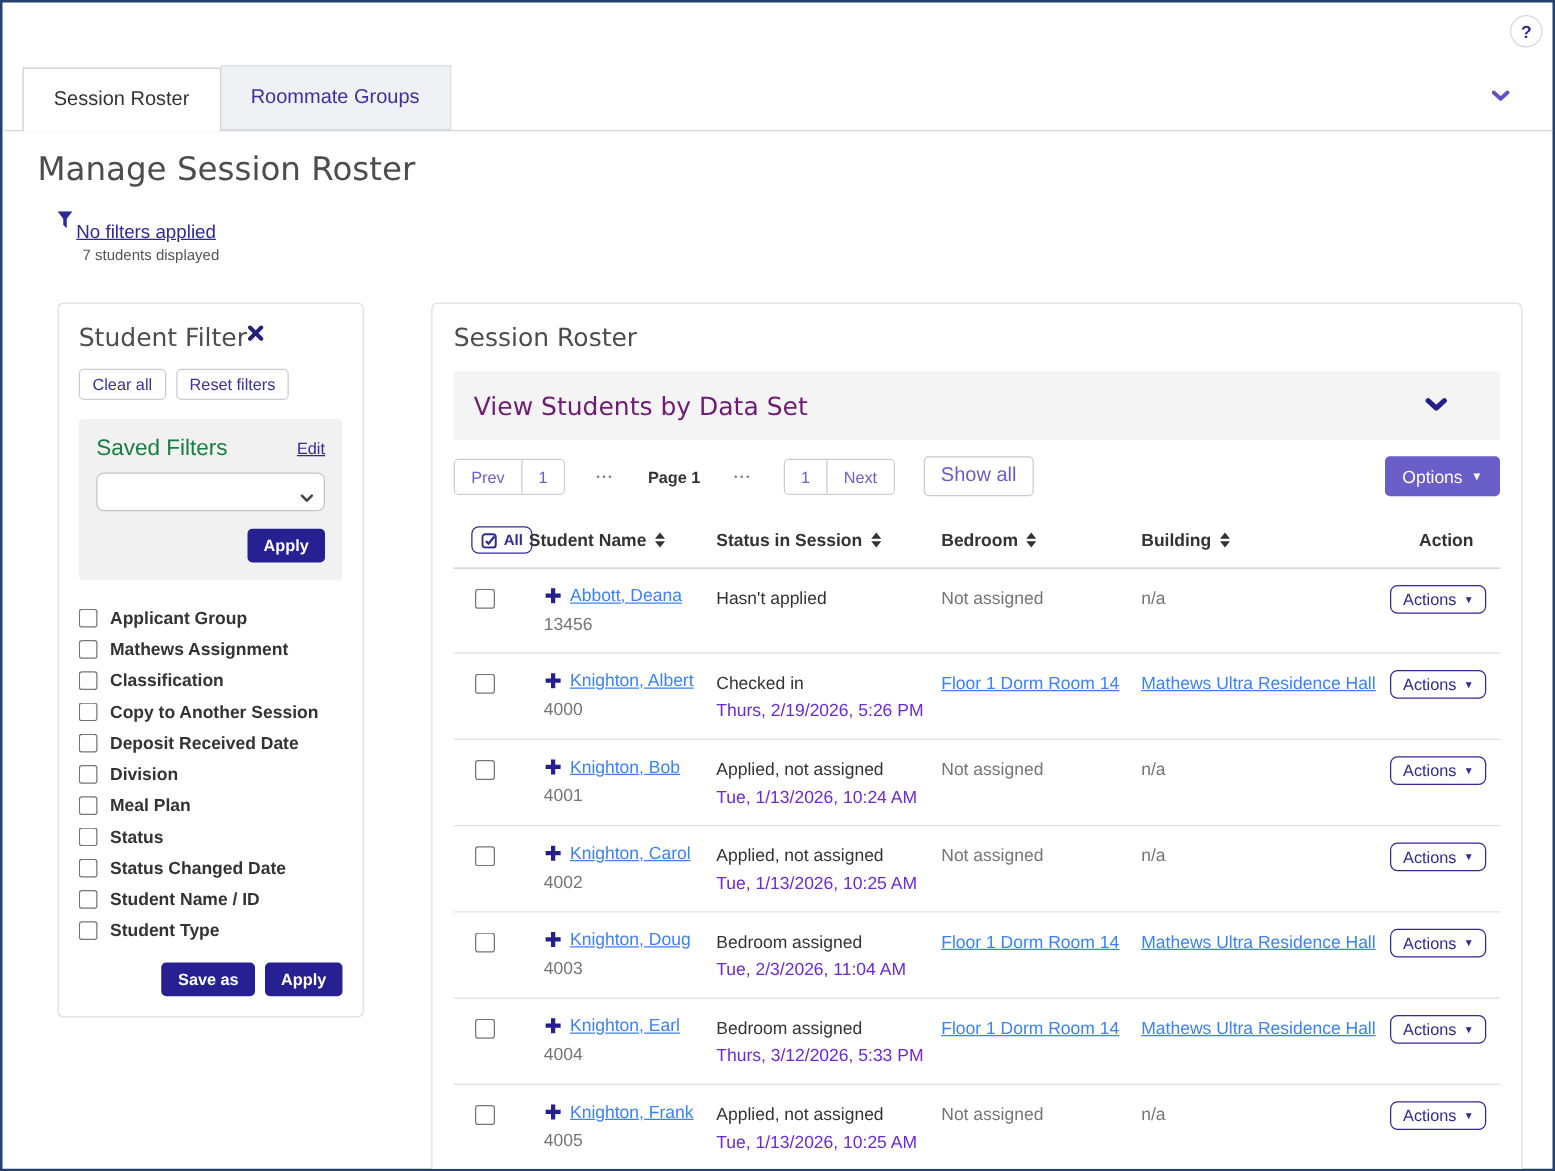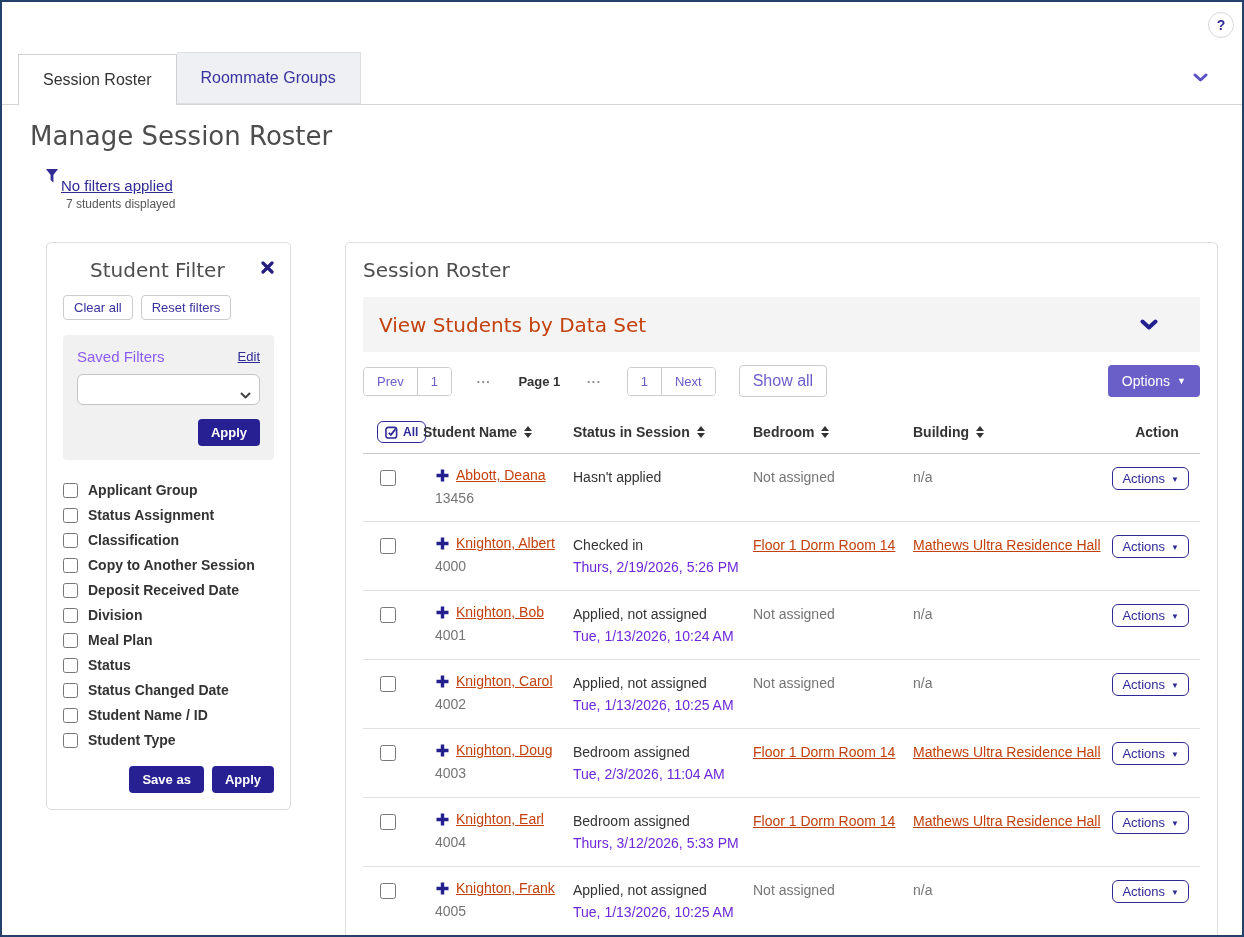--- a/index.html
+++ b/index.html
@@ -40,31 +40,31 @@
   .filter-sub { font-size:12px; color:#555; margin:3px 0 0 20px; }
 
   
   .columns { display:flex; align-items:flex-start; padding:0 28px; margin-top:31px; }
 
   
   .filter-panel {
     width:245px; margin-left:16px; border:1px solid #ddd; border-radius:5px;
     padding:15px 16px 16px 16px; background:#fff; flex:none;
   }
-  .fp-head { display:flex; justify-content:space-between; align-items:flex-start;margin-left:27px; }
+  .fp-head { display:flex; justify-content:flex-start; align-items:flex-start; }
   .fp-title { font-family:"DejaVu Sans", sans-serif; font-weight:400; font-size:20px; color:#4d4d4d; }
   .fp-close { cursor:pointer; margin-top:2px; }
   .fp-btn-row { display:flex; gap:8px; margin-top:13px; }
   .btn-outline {
     background:#fff; border:1px solid #ccc; border-radius:4px; color:#38329e;
     font-size:13px; padding:4px 10px; cursor:pointer; font-family:inherit;
   }
   .saved-box { background:#f1f1f1; border-radius:4px; margin-top:15px; padding:13px 14px 14px 14px; }
   .saved-head { display:flex; justify-content:space-between; align-items:center; }
-  .saved-label { font-size:15px; color:#8b5cf6; }
+  .saved-label { font-size:18px; color:#15803d; }
   .edit-link { font-size:13px; color:#2f2a95; text-decoration:underline; }
   .select-wrap { position:relative; margin-top:9px; }
   .saved-select {
     width:100%; height:31px; border:1px solid #c4c4c4; border-radius:6px; background:#fff;
     appearance:none; -webkit-appearance:none; padding:0 26px 0 8px; font-family:inherit; font-size:13px; cursor:pointer;
   }
   .select-caret { position:absolute; right:9px; top:11px; pointer-events:none; }
   .saved-apply-row { display:flex; justify-content:flex-end; margin-top:14px; }
   .btn-dark {
     background:#262093; color:#fff; border:none; border-radius:4px;
@@ -79,21 +79,21 @@
   
   .roster-panel {
     width:873px; margin-left:54px; border:1px solid #ddd; border-radius:5px;
     padding:15px 17px 16px 17px; background:#fff; flex:none;
   }
   .rp-title { font-family:"DejaVu Sans", sans-serif; font-weight:400; font-size:20px; color:#4d4d4d; }
   .dataset-bar {
     margin-top:15px; background:#f4f4f4; height:55px; display:flex;
     align-items:center; justify-content:space-between; padding:0 16px 0 16px; cursor:pointer;
   }
-  .dataset-title { font-family:"DejaVu Sans", sans-serif; font-weight:400; font-size:20px; color:#c2410c; }
+  .dataset-title { font-family:"DejaVu Sans", sans-serif; font-weight:400; font-size:20px; color:#701a75; }
   .dataset-bar .chev { margin-right:26px; }
   .viewing { margin-top:19px; font-size:14px; color:#333; }
 
   .controls-row { margin-top:13px; display:flex; justify-content:space-between; align-items:flex-start; }
   .pagination { display:flex; align-items:center; gap:23px; }
   .pg-group { display:flex; border:1px solid #ccc; border-radius:4px; overflow:hidden; }
   .pg-cell {
     background:#fff; color:#6a5ec9; font-size:13px; padding:6px 13px; cursor:pointer;
     border:none; font-family:inherit;
   }
@@ -122,21 +122,21 @@
   .sort { display:inline-flex; flex-direction:column; gap:2px; }
   .sort .s-up { width:0; height:0; border-left:4px solid transparent; border-right:4px solid transparent; border-bottom:5px solid #333; }
   .sort .s-dn { width:0; height:0; border-left:4px solid transparent; border-right:4px solid transparent; border-top:5px solid #333; }
 
   .trow { padding:13px 0 15px 0; border-bottom:1px solid #e0e0e0; }
   .trow:last-child { border-bottom:none; }
   .c-check { padding-left:17px; padding-top:3px; }
   .c-check input { width:16px; height:16px; cursor:pointer; }
   .name-line { display:flex; align-items:center; gap:7px; padding-left:13px; }
   .plus-icon { cursor:pointer; display:inline-flex; margin-top:1px; }
-  .link { color:#c2410c; text-decoration:underline; font-size:14px; }
+  .link { color:#3b82f6; text-decoration:underline; font-size:14px; }
   .sid { color:#757575; font-size:14px; margin-top:7px; padding-left:12px; }
   .st1 { font-size:14px; color:#333; padding-top:2px; }
   .st2 { font-size:14px; color:#6d28d9; margin-top:6px; }
   .cell-pad { padding-top:2px; font-size:14px; }
   .muted { color:#757575; font-size:14px; }
   .c-act { display:flex; justify-content:flex-end; padding-right:12px; }
   .actions-btn {
     display:inline-flex; align-items:center; gap:6px; background:#fff; border:1px solid #2f2a95;
     border-radius:6px; color:#2f2a95; font-size:13px; padding:3px 9px; cursor:pointer; font-family:inherit;
   }
@@ -211,21 +211,21 @@
         </div>
       </div>
 
       <div class="chk-list" id="filter-checkbox-list">
           <div class="chk-item">
             <input type="checkbox" style="">
             <label>Applicant Group</label>
           </div>
           <div class="chk-item">
             <input type="checkbox" style="">
-            <label>Status Assignment</label>
+            <label>Mathews Assignment</label>
           </div>
           <div class="chk-item">
             <input type="checkbox" style="">
             <label>Classification</label>
           </div>
           <div class="chk-item">
             <input type="checkbox" style="">
             <label>Copy to Another Session</label>
           </div>
           <div class="chk-item">

